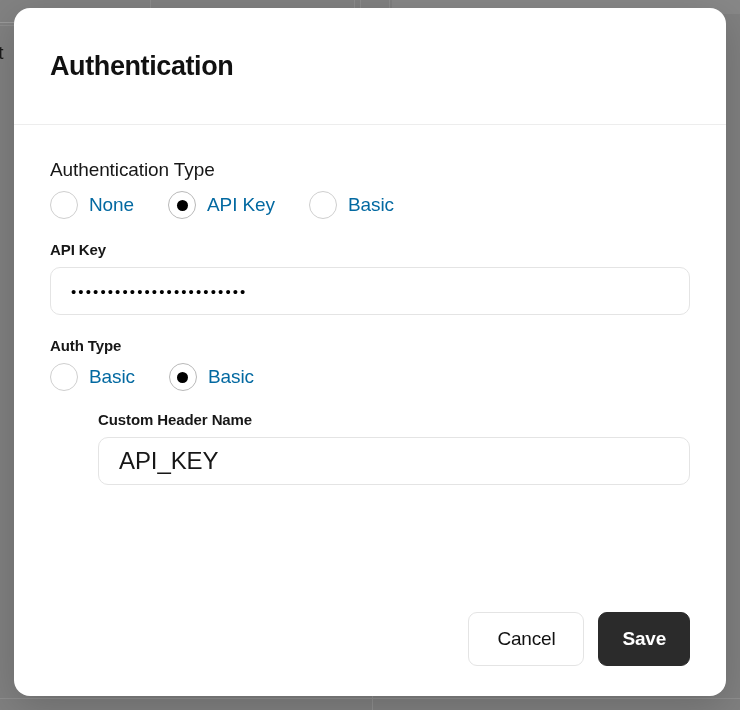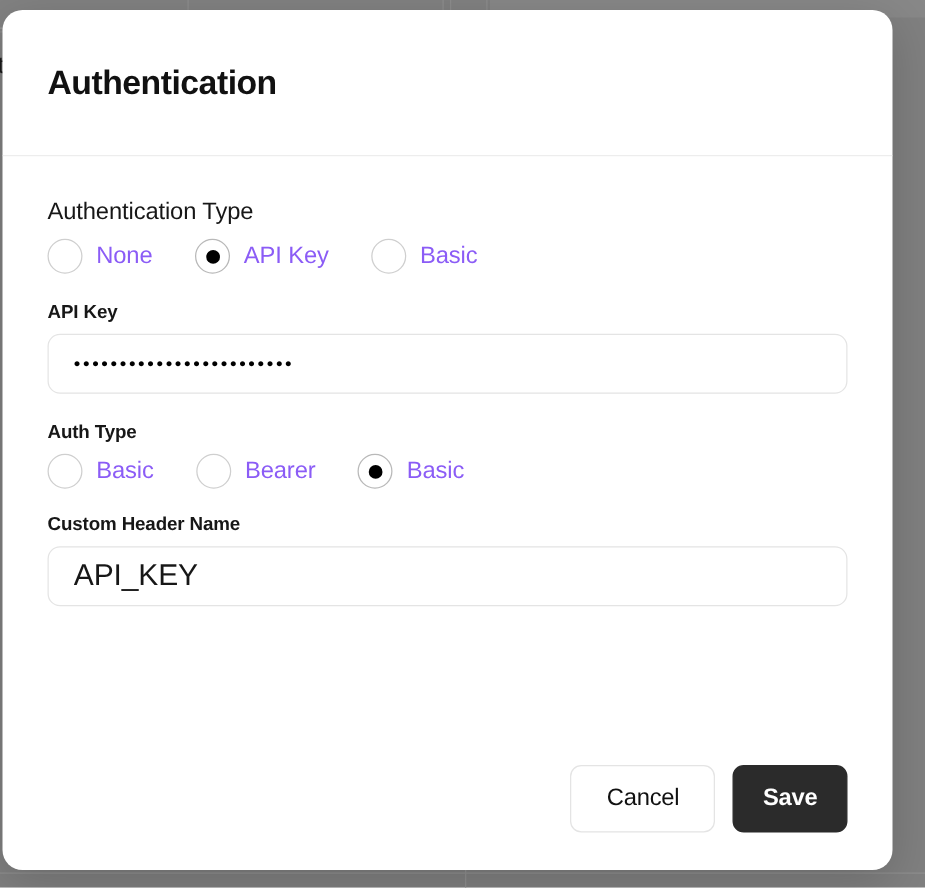--- a/index.html
+++ b/index.html
@@ -56,21 +56,21 @@
   }
   .bg-footline2 {
     position: absolute;
     left: 372px; top: 676px; width: 1px; height: 34px;
     background: #8f8f8f;
   }
 
   
   #auth-modal {
     position: absolute;
-    left: 2px;
+    left: 14px;
     top: 8px;
     width: 712px;
     height: 688px;
     background: #ffffff;
     border-radius: 16px;
     box-shadow: 0 10px 40px rgba(0,0,0,0.18);
     overflow: hidden;
   }
 
   .modal-header {
@@ -137,21 +137,21 @@
   .radio-dot {
     width: 11px;
     height: 11px;
     border-radius: 50%;
     background: #000000;
     display: none;
   }
   .radio-option.selected .radio-dot { display: block; }
   .radio-label {
     font-size: 19px;
-    color: #8b5cf6;
+    color: #0369a1;
     letter-spacing: -0.1px;
   }
 
   .text-input {
     width: 100%;
     height: 48px;
     border: 1px solid #e4e4e4;
     border-radius: 10px;
     background: #ffffff;
     padding: 0 20px;
@@ -162,21 +162,21 @@
     letter-spacing: -0.1px;
   }
   .text-input.masked {
     font-size: 15px;
     letter-spacing: 2.1px;
     color: #000000;
   }
   .text-input::placeholder { color: #9a9a9a; }
 
   .auth-type-group { margin-bottom: 20px; }
-  .custom-header-group { margin-bottom: 0; }
+  .custom-header-group { margin-bottom: 0; margin-left: 48px; }
 
   .modal-footer {
     position: absolute;
     left: 0;
     right: 0;
     bottom: 30px;
     display: flex;
     justify-content: flex-end;
     align-items: center;
     gap: 14px;
@@ -264,26 +264,20 @@
       <div class="field-label">Auth Type</div>
       <div class="radio-row">
 
         <div class="radio-option">
           <span class="radio-circle">
             
           </span>
           <span class="radio-label">Basic</span>
         </div>
 
-        <div class="radio-option">
-          <span class="radio-circle">
-            
-          </span>
-          <span class="radio-label">Bearer</span>
-        </div>
 
         <div class="radio-option selected">
           <span class="radio-circle">
             <span class="radio-dot"></span>
           </span>
           <span class="radio-label">Basic</span>
         </div>
 
       </div>
     </div>

